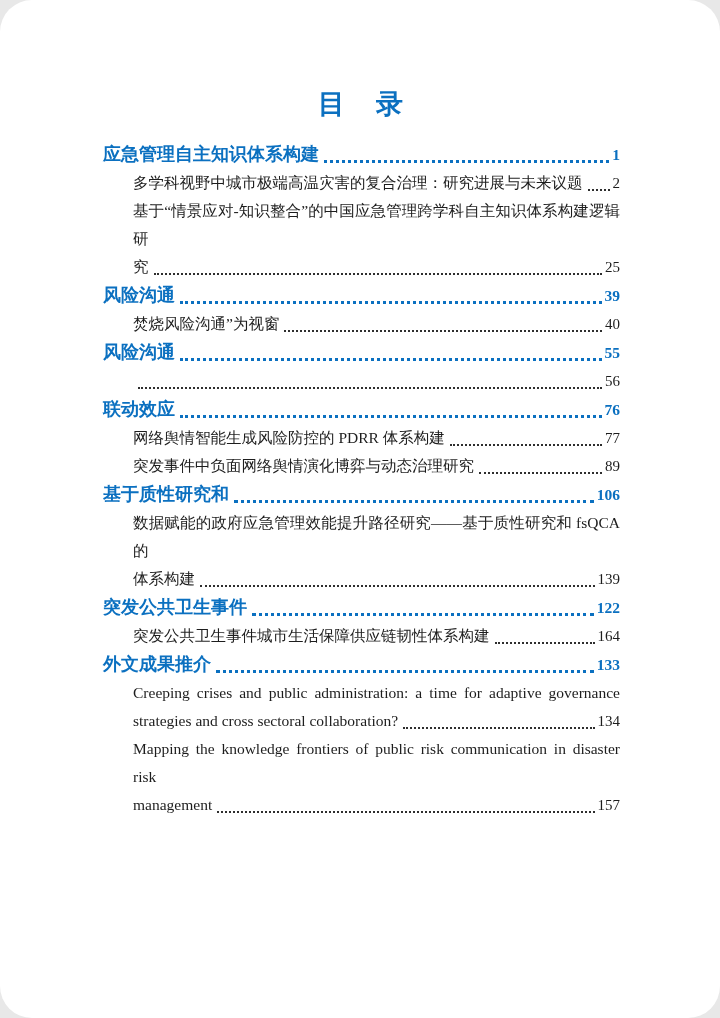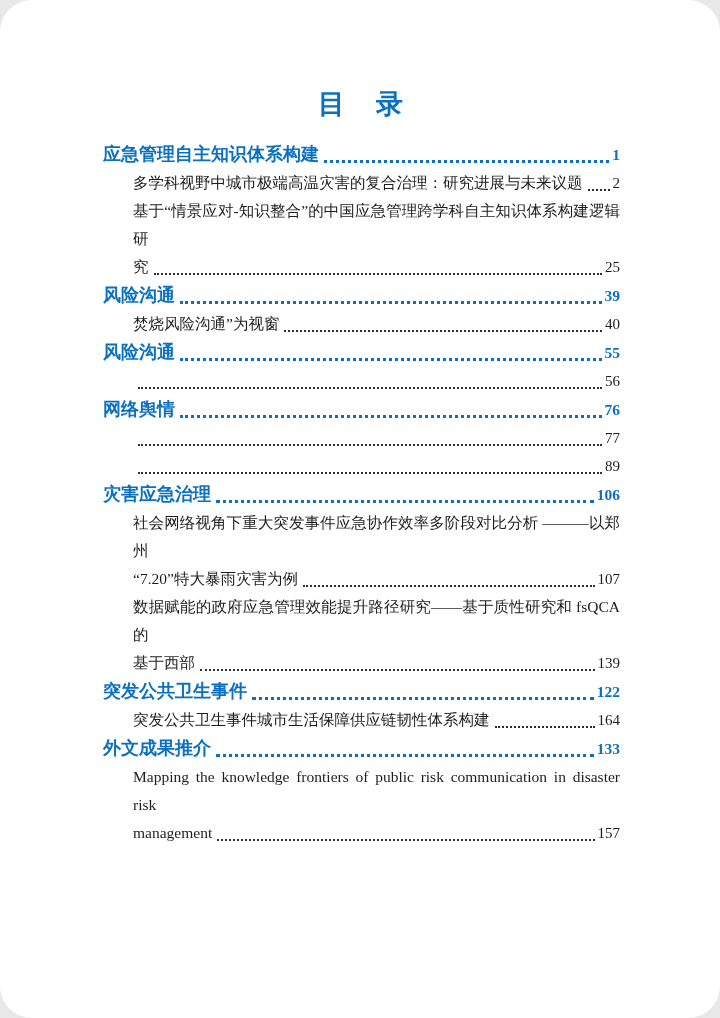--- a/index.html
+++ b/index.html
@@ -113,54 +113,48 @@
       <span class="lead lead-s"></span>
       <span class="pg pg-s">55</span>
     </div>
 
     <div class="row erow">
       <span class="lead lead-e"></span>
       <span class="pg pg-e">56</span>
     </div>
 
     <div class="row srow">
-      <span class="txt">网络舆情</span>
+      <span class="txt">联动效应</span>
       <span class="lead lead-s"></span>
       <span class="pg pg-s">76</span>
     </div>
 
     <div class="row erow">
+      <span class="txt">网络舆情智能生成风险防控的 PDRR 体系构建</span>
       <span class="lead lead-e"></span>
       <span class="pg pg-e">77</span>
     </div>
 
     <div class="row erow">
+      <span class="txt">突发事件中负面网络舆情演化博弈与动态治理研究</span>
       <span class="lead lead-e"></span>
       <span class="pg pg-e">89</span>
     </div>
 
     <div class="row srow">
-      <span class="txt">灾害应急治理</span>
+      <span class="txt">基于质性研究和</span>
       <span class="lead lead-s"></span>
       <span class="pg pg-s">106</span>
     </div>
 
-    <div>
-      <div class="wrapline">社会网络视角下重大突发事件应急协作效率多阶段对比分析 ———以郑州</div>
-      <div class="row erow">
-        <span class="txt">“7.20”特大暴雨灾害为例</span>
-        <span class="lead lead-e"></span>
-        <span class="pg pg-e">107</span>
-      </div>
-    </div>
 
     <div>
       <div class="wrapline">数据赋能的政府应急管理效能提升路径研究——基于质性研究和 fsQCA 的</div>
       <div class="row erow">
-        <span class="txt">基于西部</span>
+        <span class="txt">体系构建</span>
         <span class="lead lead-e"></span>
         <span class="pg pg-e">139</span>
       </div>
     </div>
 
     <div class="row srow">
       <span class="txt">突发公共卫生事件</span>
       <span class="lead lead-s"></span>
       <span class="pg pg-s">122</span>
     </div>
@@ -170,20 +164,28 @@
       <span class="lead lead-e"></span>
       <span class="pg pg-e">164</span>
     </div>
 
     <div class="row srow">
       <span class="txt">外文成果推介</span>
       <span class="lead lead-s"></span>
       <span class="pg pg-s">133</span>
     </div>
 
+    <div>
+      <div class="wrapline">Creeping crises and public administration: a time for adaptive governance</div>
+      <div class="row erow">
+        <span class="txt">strategies and cross sectoral collaboration?</span>
+        <span class="lead lead-e"></span>
+        <span class="pg pg-e">134</span>
+      </div>
+    </div>
 
     <div>
       <div class="wrapline">Mapping the knowledge frontiers of public risk communication in disaster risk</div>
       <div class="row erow">
         <span class="txt">management</span>
         <span class="lead lead-e"></span>
         <span class="pg pg-e">157</span>
       </div>
     </div>
 

